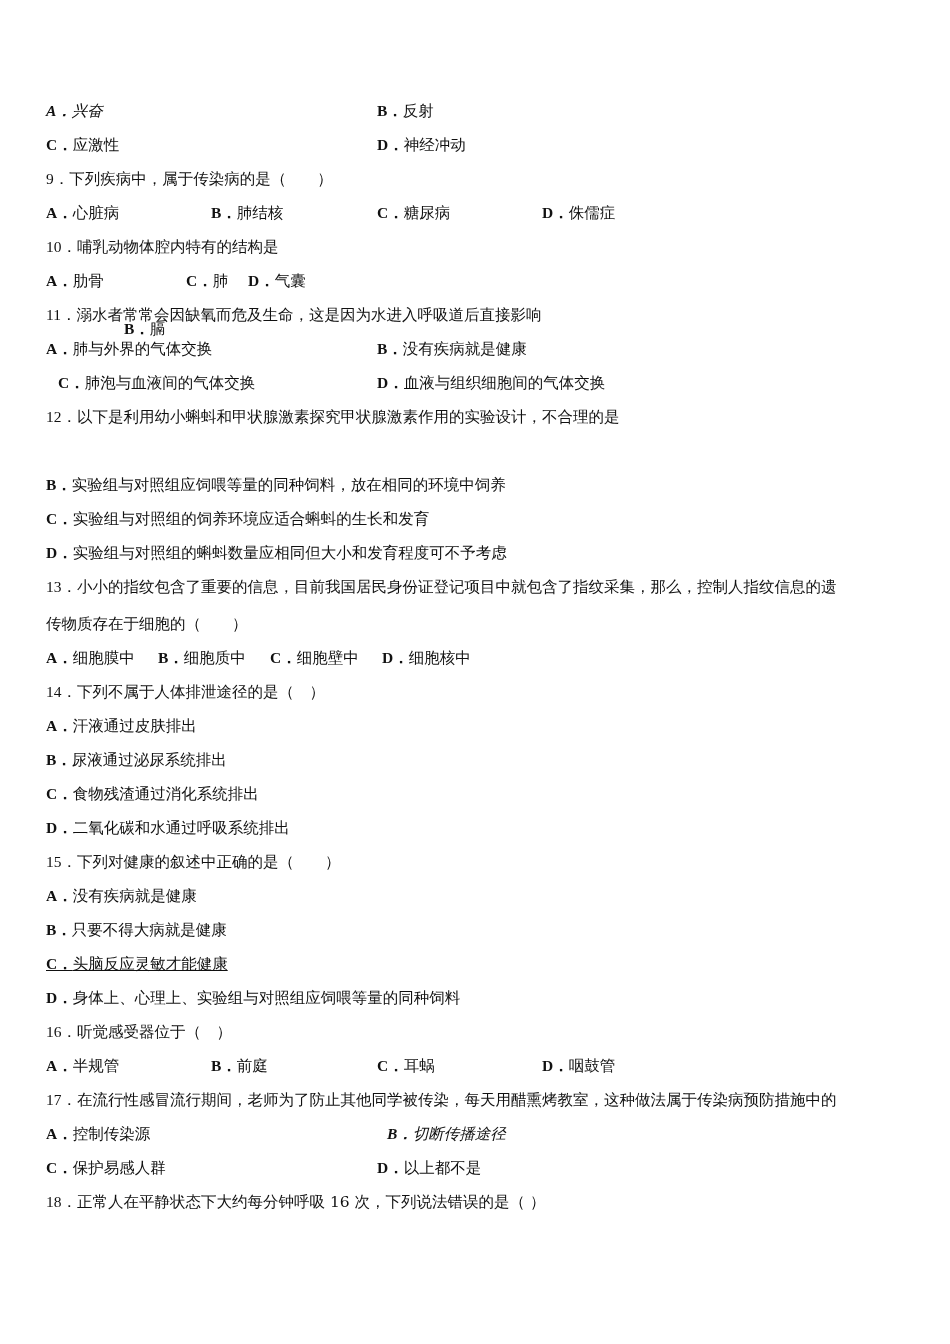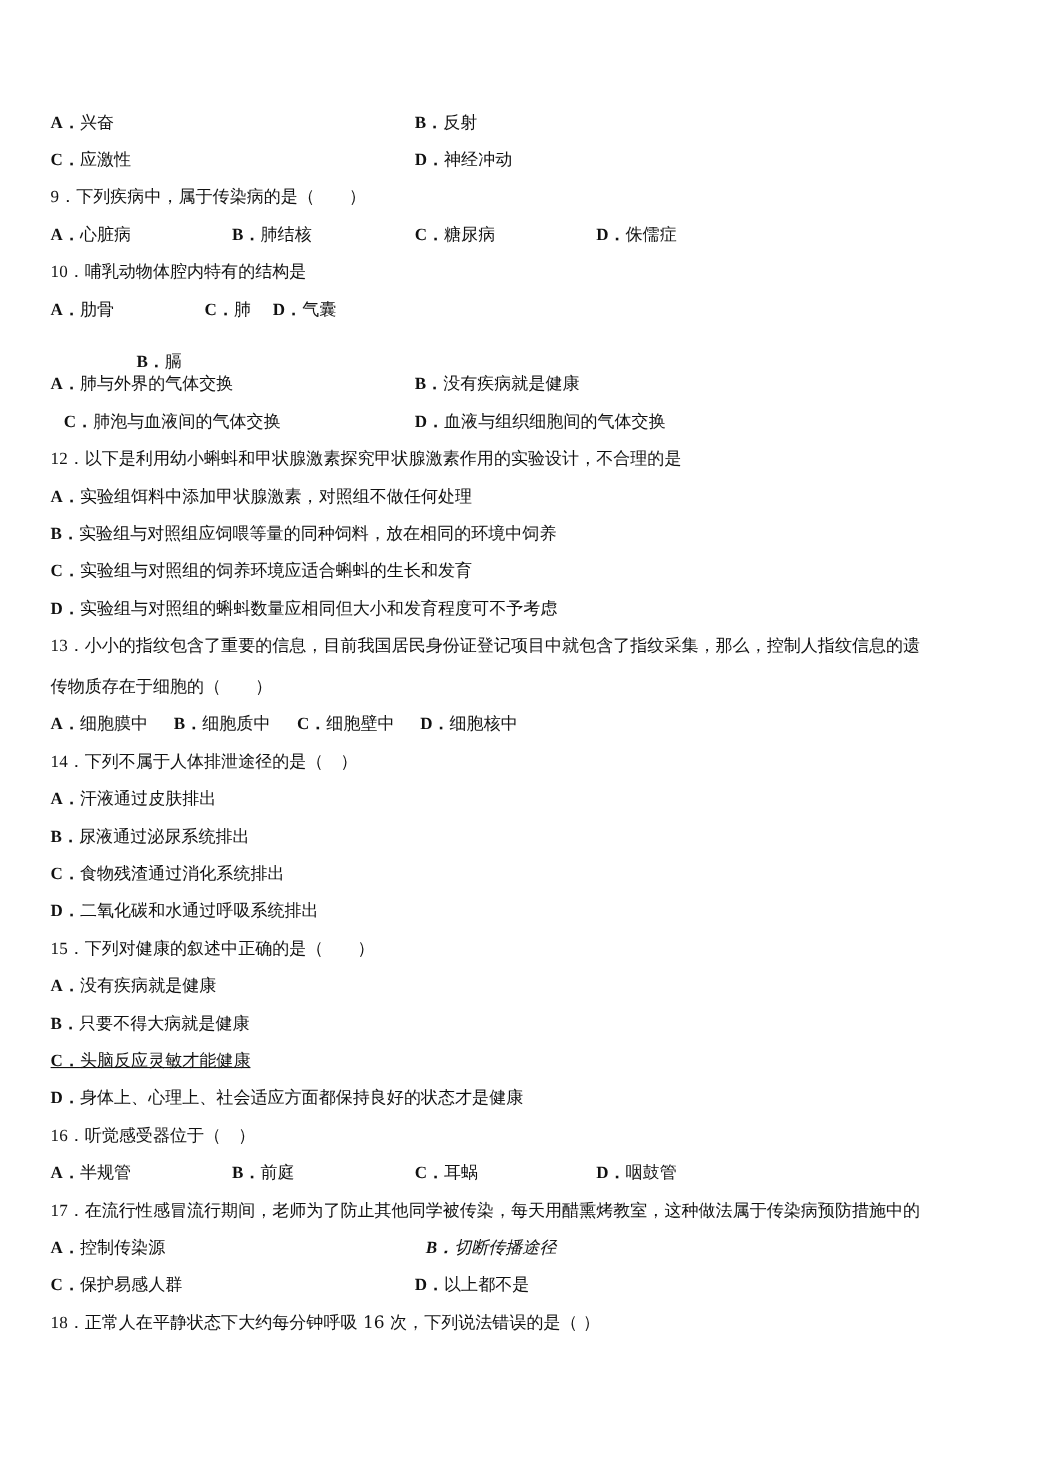--- a/index.html
+++ b/index.html
@@ -16,21 +16,21 @@
     .opt-label { font-family: "Liberation Serif", "DejaVu Serif", serif; font-weight: bold; }
     .qnum { font-family: "Liberation Serif", "DejaVu Serif", serif; }
     .cell { position: absolute; top: 0; white-space: nowrap; }
   </style>
 </head>
 <body>
 
 <div class="page">
 
   <div class="line" style="top:100px;">
-    <span class="cell" style="left:0;"><span class="opt-label">A．</span><span>兴奋</span></span>
+    <span class="cell" style="left:0;font-style:italic;"><span class="opt-label">A．</span><span>兴奋</span></span>
     <span class="cell" style="left:331px;"><span class="opt-label">B．</span><span>反射</span></span>
   </div>
   <div class="line" style="top:134px;">
     <span class="cell" style="left:0;"><span class="opt-label">C．</span><span>应激性</span></span>
     <span class="cell" style="left:331px;"><span class="opt-label">D．</span><span>神经冲动</span></span>
   </div>
 
   <div class="line" style="top:168px;">
     <span class="qnum">9．</span><span>下列疾病中，属于传染病的是（　　）</span>
   </div>
@@ -44,33 +44,35 @@
   <div class="line" style="top:236px;">
     <span class="qnum">10．</span><span>哺乳动物体腔内特有的结构是</span>
   </div>
   <div class="line" style="top:270px;">
     <span class="cell" style="left:0;"><span class="opt-label">A．</span><span>肋骨</span></span>
     <span class="cell" style="left:78px;margin-top:48px;"><span class="opt-label">B．</span><span>膈</span></span>
     <span class="cell" style="left:140px;"><span class="opt-label">C．</span><span>肺</span></span>
     <span class="cell" style="left:202px;"><span class="opt-label">D．</span><span>气囊</span></span>
   </div>
 
+  <div class="line" style="top:304px;">
+    <span class="qnum">11．</span><span>溺水者常常会因缺氧而危及生命，这是因为水进入呼吸道后直接影响</span>
+  </div>
   <div class="line" style="top:338px;">
     <span class="cell" style="left:0;"><span class="opt-label">A．</span><span>肺与外界的气体交换</span></span>
     <span class="cell" style="left:331px;"><span class="opt-label">B．</span><span>没有疾病就是健康</span></span>
   </div>
   <div class="line" style="top:372px;">
     <span class="cell" style="left:12px;"><span class="opt-label">C．</span><span>肺泡与血液间的气体交换</span></span>
     <span class="cell" style="left:331px;"><span class="opt-label">D．</span><span>血液与组织细胞间的气体交换</span></span>
   </div>
 
   <div class="line" style="top:406px;">
     <span class="qnum">12．</span><span>以下是利用幼小蝌蚪和甲状腺激素探究甲状腺激素作用的实验设计，不合理的是</span>
   </div>
-  <div class="line" style="top:440px;"><span class="opt-label">A．</span><span>实验组饵料中添加甲状腺激素，对照组不做任何处理</span></div>
   <div class="line" style="top:474px;"><span class="opt-label">B．</span><span>实验组与对照组应饲喂等量的同种饲料，放在相同的环境中饲养</span></div>
   <div class="line" style="top:508px;"><span class="opt-label">C．</span><span>实验组与对照组的饲养环境应适合蝌蚪的生长和发育</span></div>
   <div class="line" style="top:542px;"><span class="opt-label">D．</span><span>实验组与对照组的蝌蚪数量应相同但大小和发育程度可不予考虑</span></div>
 
   <div class="line" style="top:576px;">
     <span class="qnum">13．</span><span>小小的指纹包含了重要的信息，目前我国居民身份证登记项目中就包含了指纹采集，那么，控制人指纹信息的遗</span>
   </div>
   <div class="line" style="top:613px;">
     <span>传物质存在于细胞的（　　）</span>
   </div>
@@ -88,21 +90,21 @@
   <div class="line" style="top:749px;"><span class="opt-label">B．</span><span>尿液通过泌尿系统排出</span></div>
   <div class="line" style="top:783px;"><span class="opt-label">C．</span><span>食物残渣通过消化系统排出</span></div>
   <div class="line" style="top:817px;"><span class="opt-label">D．</span><span>二氧化碳和水通过呼吸系统排出</span></div>
 
   <div class="line" style="top:851px;">
     <span class="qnum">15．</span><span>下列对健康的叙述中正确的是（　　）</span>
   </div>
   <div class="line" style="top:885px;"><span class="opt-label">A．</span><span>没有疾病就是健康</span></div>
   <div class="line" style="top:919px;"><span class="opt-label">B．</span><span>只要不得大病就是健康</span></div>
   <div class="line" style="top:953px;text-decoration:underline;"><span class="opt-label">C．</span><span>头脑反应灵敏才能健康</span></div>
-  <div class="line" style="top:987px;"><span class="opt-label">D．</span><span>身体上、心理上、社会适应方面都保持良好的状态才是健康</span></div>
+  <div class="line" style="top:987px;"><span class="opt-label">D．</span><span>身体上、心理上、实验组与对照组应饲喂等量的同种饲料</span></div>
 
   <div class="line" style="top:1021px;">
     <span class="qnum">16．</span><span>听觉感受器位于（　）</span>
   </div>
   <div class="line" style="top:1055px;">
     <span class="cell" style="left:0;"><span class="opt-label">A．</span><span>半规管</span></span>
     <span class="cell" style="left:165px;"><span class="opt-label">B．</span><span>前庭</span></span>
     <span class="cell" style="left:331px;"><span class="opt-label">C．</span><span>耳蜗</span></span>
     <span class="cell" style="left:496px;"><span class="opt-label">D．</span><span>咽鼓管</span></span>
   </div>

